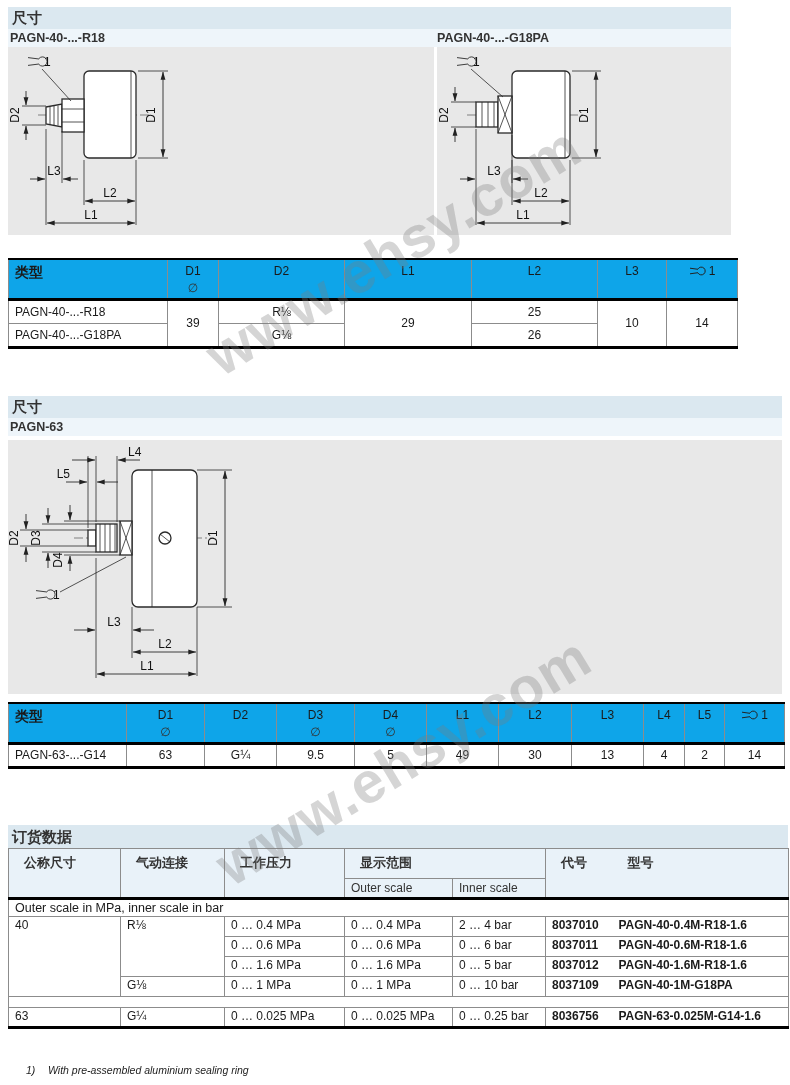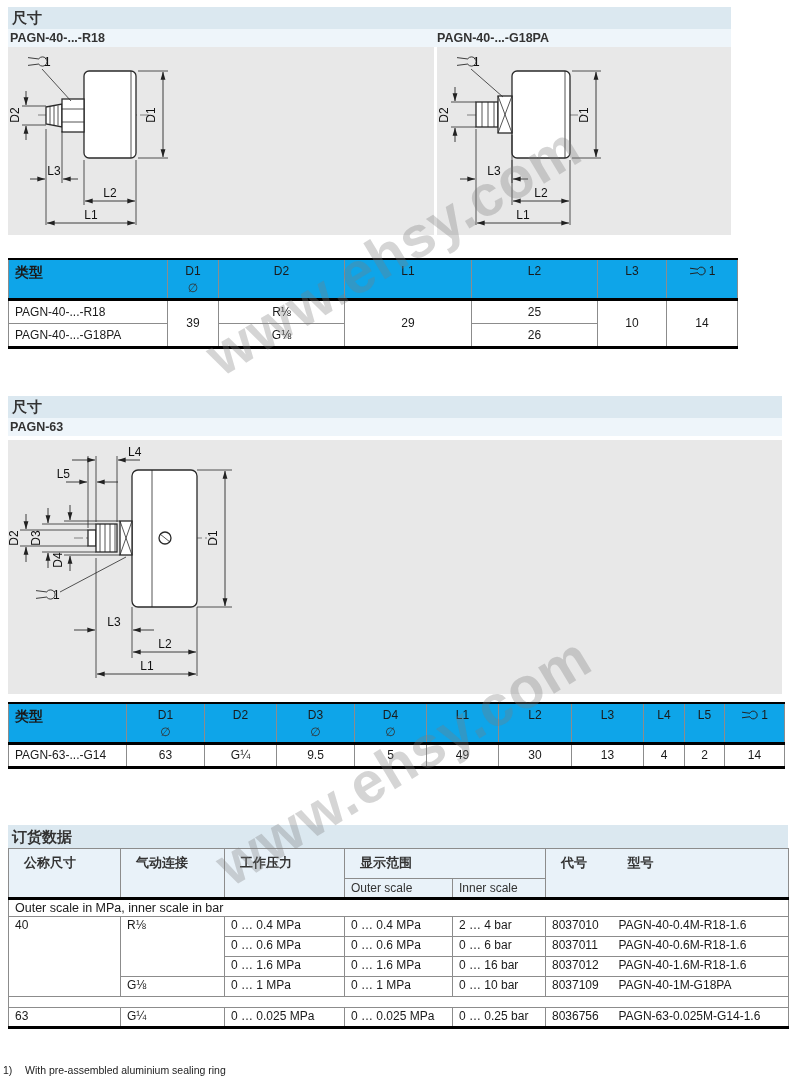--- a/index.html
+++ b/index.html
@@ -27,21 +27,21 @@
   
   .ordtable{border-top:1px solid #8c8c8c;border-bottom:3px solid #000;}
   .ordtable thead th{background:#e9f2f9;text-align:left;vertical-align:top;
        padding:5px 6px;font-size:13px;color:#333;border-bottom:3px solid #000;}
   .ordtable thead th.range{border-bottom:1px solid #8c8c8c;}
   .ordtable thead tr.sub th{font-weight:normal;font-size:12px;height:20px;padding:2px 6px;}
   .ordtable thead tr.main th{height:30px;padding-left:15px;}
   .ordtable td{text-align:left;vertical-align:top;height:20px;padding:1px 6px;}
   .ordtable td.code,.ordtable th.code{border-right:none;}
   .ordtable td.modelcell,.ordtable th.modelcell{border-left:none;}
-  .ordtable td.code,.ordtable td.modelcell{font-weight:normal;margin-left:33px;}
+  .ordtable td.code,.ordtable td.modelcell{font-weight:bold;margin-left:33px;}
   .ordtable tr.grouprow td{font-size:12.5px;height:17px;}
   .ordtable tr.gaprow td{height:11px;padding:0;}
   
   .footnote{font-size:10.5px;color:#222;}
   .footnote .mk{display:inline-block;width:22px;}
   
   .wm{position:absolute;width:470px;text-align:center;font-size:58px;font-weight:bold;
       letter-spacing:1px;color:rgba(125,125,125,0.32);transform:rotate(-31deg);
       z-index:50;pointer-events:none;white-space:nowrap;}
   
@@ -405,21 +405,21 @@
     <tr>
       <td>0 … 0.6 MPa</td>
       <td>0 … 0.6 MPa</td>
       <td>0 … 6 bar</td>
       <td class="code">8037011</td>
       <td class="modelcell">PAGN-40-0.6M-R18-1.6</td>
     </tr>
     <tr>
       <td>0 … 1.6 MPa</td>
       <td>0 … 1.6 MPa</td>
-      <td>0 … 16 bar</td>
+      <td>0 … 5 bar</td>
       <td class="code">8037012</td>
       <td class="modelcell">PAGN-40-1.6M-R18-1.6</td>
     </tr>
     <tr>
       <td>G⅛</td>
       <td>0 … 1 MPa</td>
       <td>0 … 1 MPa</td>
       <td>0 … 10 bar</td>
       <td class="code">8037109</td>
       <td class="modelcell">PAGN-40-1M-G18PA</td>
@@ -432,18 +432,18 @@
       <td>G¼</td>
       <td>0 … 0.025 MPa</td>
       <td>0 … 0.025 MPa</td>
       <td>0 … 0.25 bar</td>
       <td class="code">8036756</td>
       <td class="modelcell">PAGN-63-0.025M-G14-1.6</td>
     </tr>
   </tbody>
 </table>
 
-<div class="abs footnote" style="left:3px;top:1064px;">
+<div class="abs footnote" style="left:26px;top:1064px;font-style:italic;">
   <span class="mk">1)</span><span>With pre-assembled aluminium sealing ring</span>
 </div>
 
 <div class="wm" style="left:158px;top:217px;">www.ehsy.com</div>
 <div class="wm" style="left:168px;top:727px;">www.ehsy.com</div>
 
 </body></html>

